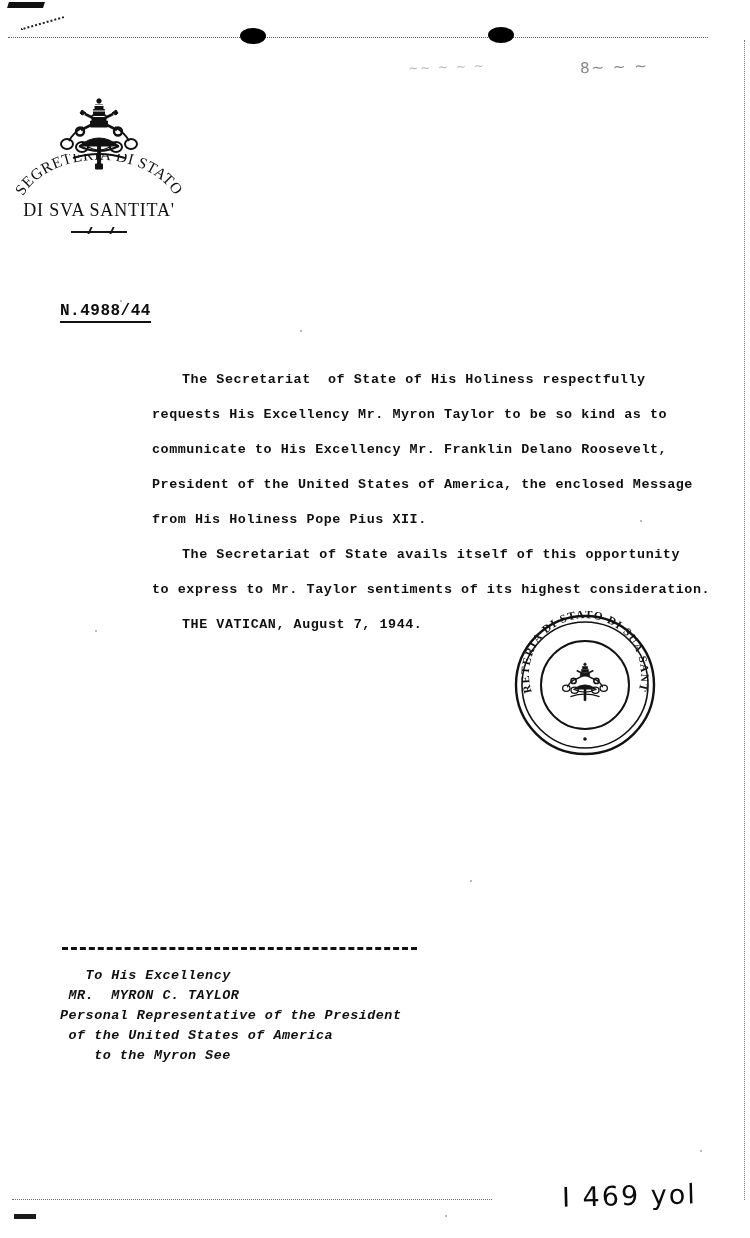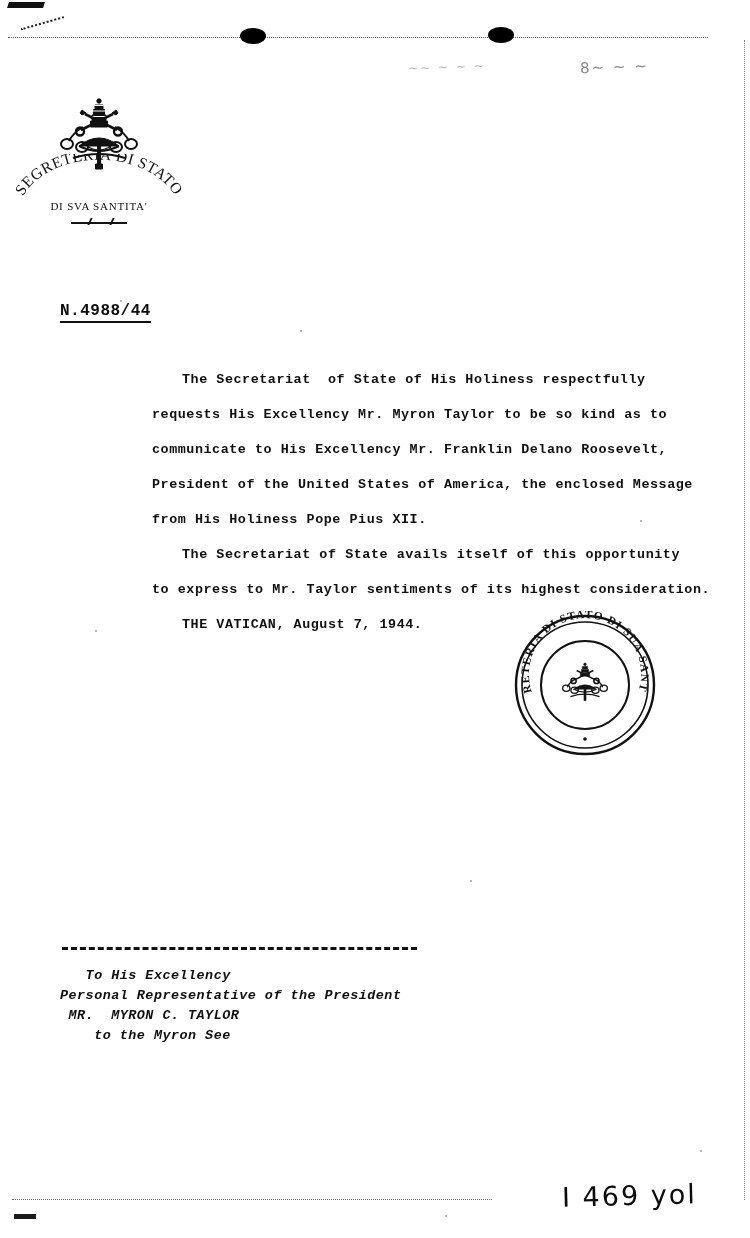--- a/index.html
+++ b/index.html
@@ -104,21 +104,21 @@
   }
   .arc-wrap svg { display: block; }
   .arc-text {
     font-family: "Liberation Serif", serif;
     font-size: 15.5px;
     letter-spacing: .6px;
     fill: #111;
   }
   .sua-santita {
     font-family: "Liberation Serif", serif;
-    font-size: 11px;
+    font-size: 18px;
     letter-spacing: .8px;
     color: #111;
     margin-top: 2px;
     white-space: nowrap;
   }
   .ornament {
     width: 56px;
     height: 10px;
     margin: 5px auto 0 auto;
     position: relative;
@@ -382,20 +382,21 @@
         <path d="M26 52 q22 11 44 0" fill="none" stroke-width="2.5"></path>
         <path d="M46 48 h4 v26 h-4 z"></path>
         <path d="M20 66 q28 -9 56 0" fill="none" stroke-width="2.5"></path>
       </g>
     </svg>
   </div>
 
   <div class="dashline"></div>
   <div class="address">
       <div class="aline">   To His Excellency</div>
+      <div class="aline"> MR.  MYRON C. TAYLOR</div>
       <div class="aline">Personal Representative of the President</div>
-      <div class="aline"> MR.  MYRON C. TAYLOR</div>
+      <div class="aline"> of the United States of America</div>
       <div class="aline">    to the Myron See</div>
     </div>
 
   <div class="hand-bottom">I 469 yol</div>
 
 </div>
 
 </body></html>

